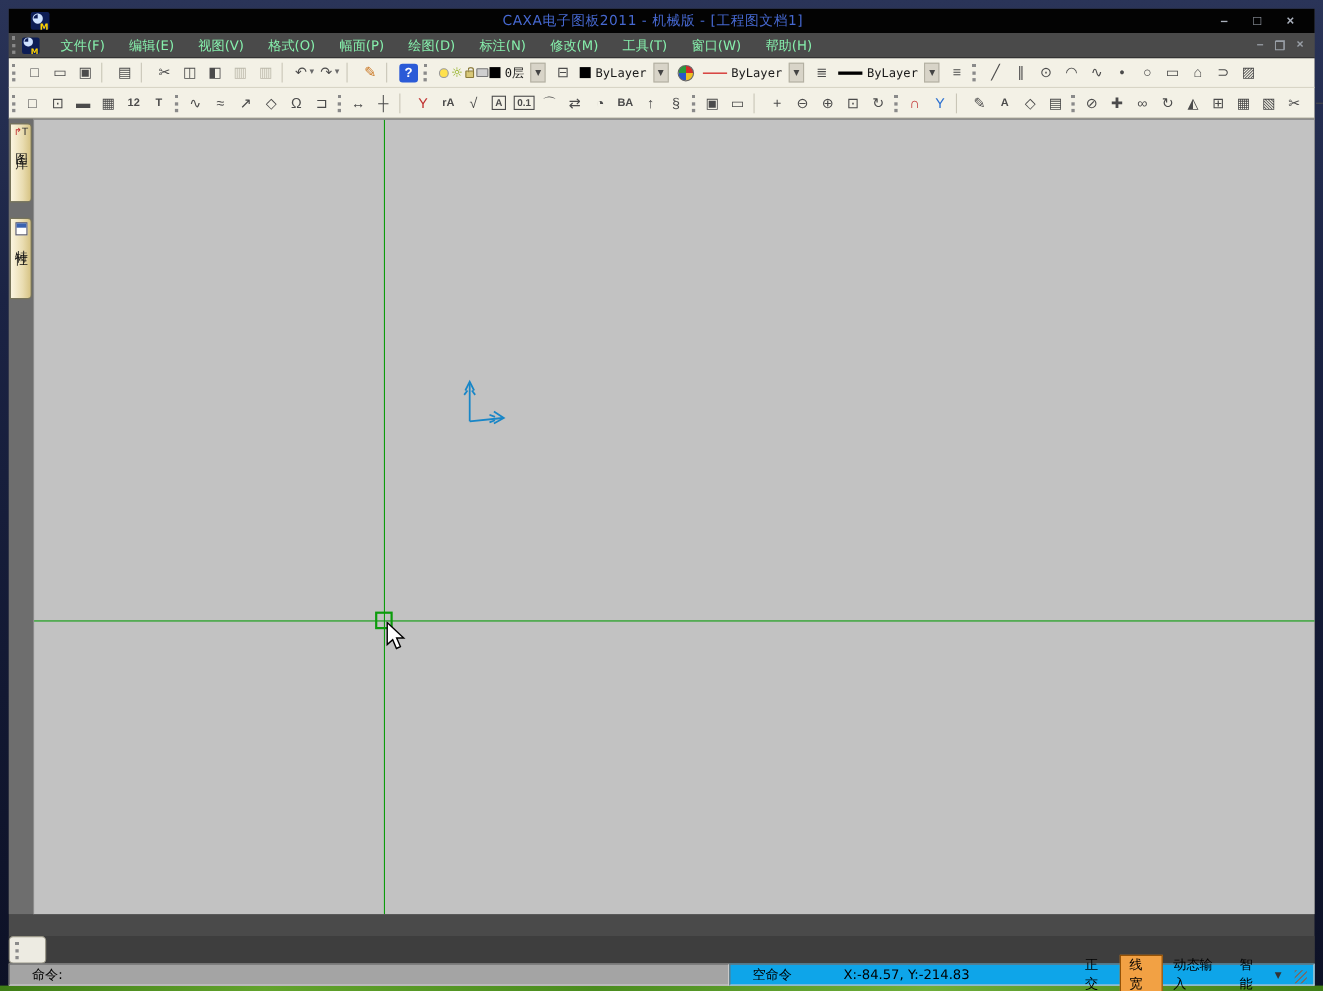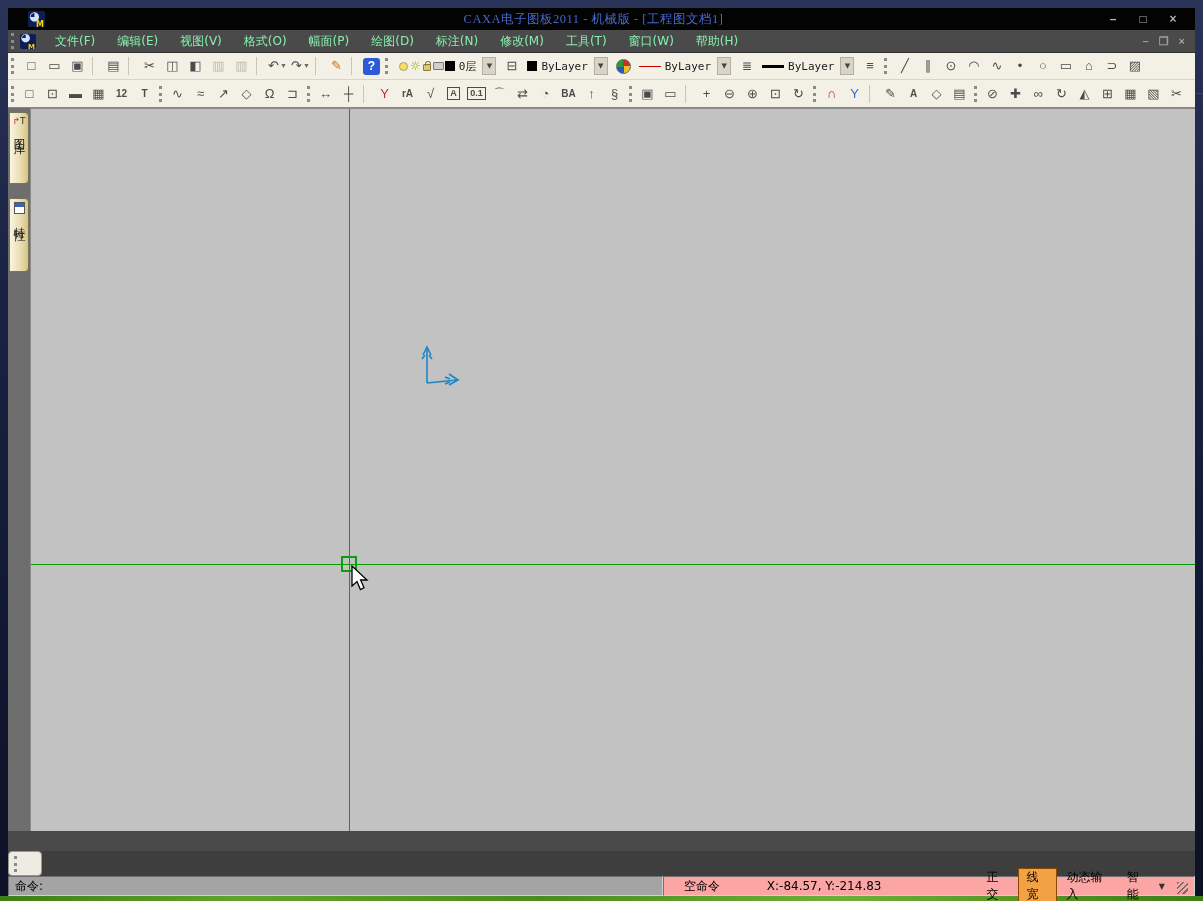--- a/index.html
+++ b/index.html
@@ -12,21 +12,21 @@
   .window { position:absolute; left:8px; top:8px; width:1187px; height:888px; background:#4a4a4a; }
 
   
   .titlebar { position:absolute; left:0; top:0; width:100%; height:22px; background:#030303;
     display:flex; align-items:center; }
   .app-icon { position:relative; width:17px; height:16px; margin-left:20px; background:#0d1d55;
     border-radius:2px; overflow:hidden; flex:0 0 auto; }
   .app-icon .swirl { position:absolute; left:1px; top:-2px; color:#cfe2ff; font-size:12px; }
   .app-icon .m { position:absolute; right:1px; bottom:-2px; color:#ffd200; font-size:8px; font-weight:bold; }
   .title-text { position:absolute; left:0; right:16px; text-align:center; color:#4668d0;
-    font-size:12.5px; letter-spacing:0.5px;font-family:Liberation Serif, serif; }
+    font-size:12.5px; letter-spacing:0.5px; }
   .win-controls { margin-left:auto; display:flex; gap:14px; padding-right:14px; z-index:2; }
   .win-btn { color:#aab0bc; font-size:12px; font-weight:bold; background:none; border:none;
     width:16px; height:14px; line-height:12px; cursor:default; }
 
   
   .menubar { position:absolute; left:0; top:22px; width:100%; height:23px; background:#4a4a4a;
     display:flex; align-items:center; border-bottom:1px solid #2e2e2e; }
   .grip-v { width:5px; height:16px; border-left:3px dotted #8a8a8a; margin:0 4px 0 3px; }
   .menu-app-icon { width:16px; height:15px; background:#0d1d55; border-radius:2px; position:relative; overflow:hidden; margin-right:8px; }
   .menu-app-icon .swirl { position:absolute; left:1px; top:-3px; color:#cfe2ff; font-size:11px; }
@@ -103,23 +103,23 @@
   
   .cmdbar { position:absolute; left:0; top:843px; width:100%; height:25px; background:#3e3e3e; }
   .cmd-handle { position:absolute; left:0; top:0; width:34px; height:25px; background:#edebe2;
     border:1px solid #9a9788; border-radius:4px; }
   .cmd-handle .dots { position:absolute; left:5px; top:4px; height:16px; border-left:3px dotted #8a8a8a; }
 
   
   .statusbar { position:absolute; left:0; top:868px; width:100%; height:20px; background:#9e9e9e;
     display:flex; font-size:12px; color:#000; }
   .status-left { width:655px; height:100%; border:1px solid; border-color:#6f6f6f #d2d2d2 #d2d2d2 #6f6f6f;
-    background:#a4a4a4; display:flex; align-items:center; padding-left:6px; }
+    background:#a4a4a4; display:flex; align-items:center; padding-left:20px; }
   .status-right { flex:1; height:100%; border:1px solid; border-color:#6f6f6f #d2d2d2 #d2d2d2 #6f6f6f;
-    background:#fca5a5; display:flex; align-items:center; }
+    background:#0ea5e9; display:flex; align-items:center; }
   .st-mode { margin-left:20px; width:90px; }
   .st-coords { width:230px; }
   .st-toggle { padding:0 6px; margin:0 2px; }
   .st-toggle.active { background:var(--lw-active,#f2a144); border:1px solid #8b4a00; padding:0 7px; }
   .st-caret { font-size:8px; color:#333; margin:0 6px 0 2px; }
   .resize-grip { width:12px; height:12px; margin:4px 6px 0 6px;
     background:repeating-linear-gradient(135deg,#6f6f6f 0 1.5px,transparent 1.5px 4px); }
 </style>
 </head>
 <body>

